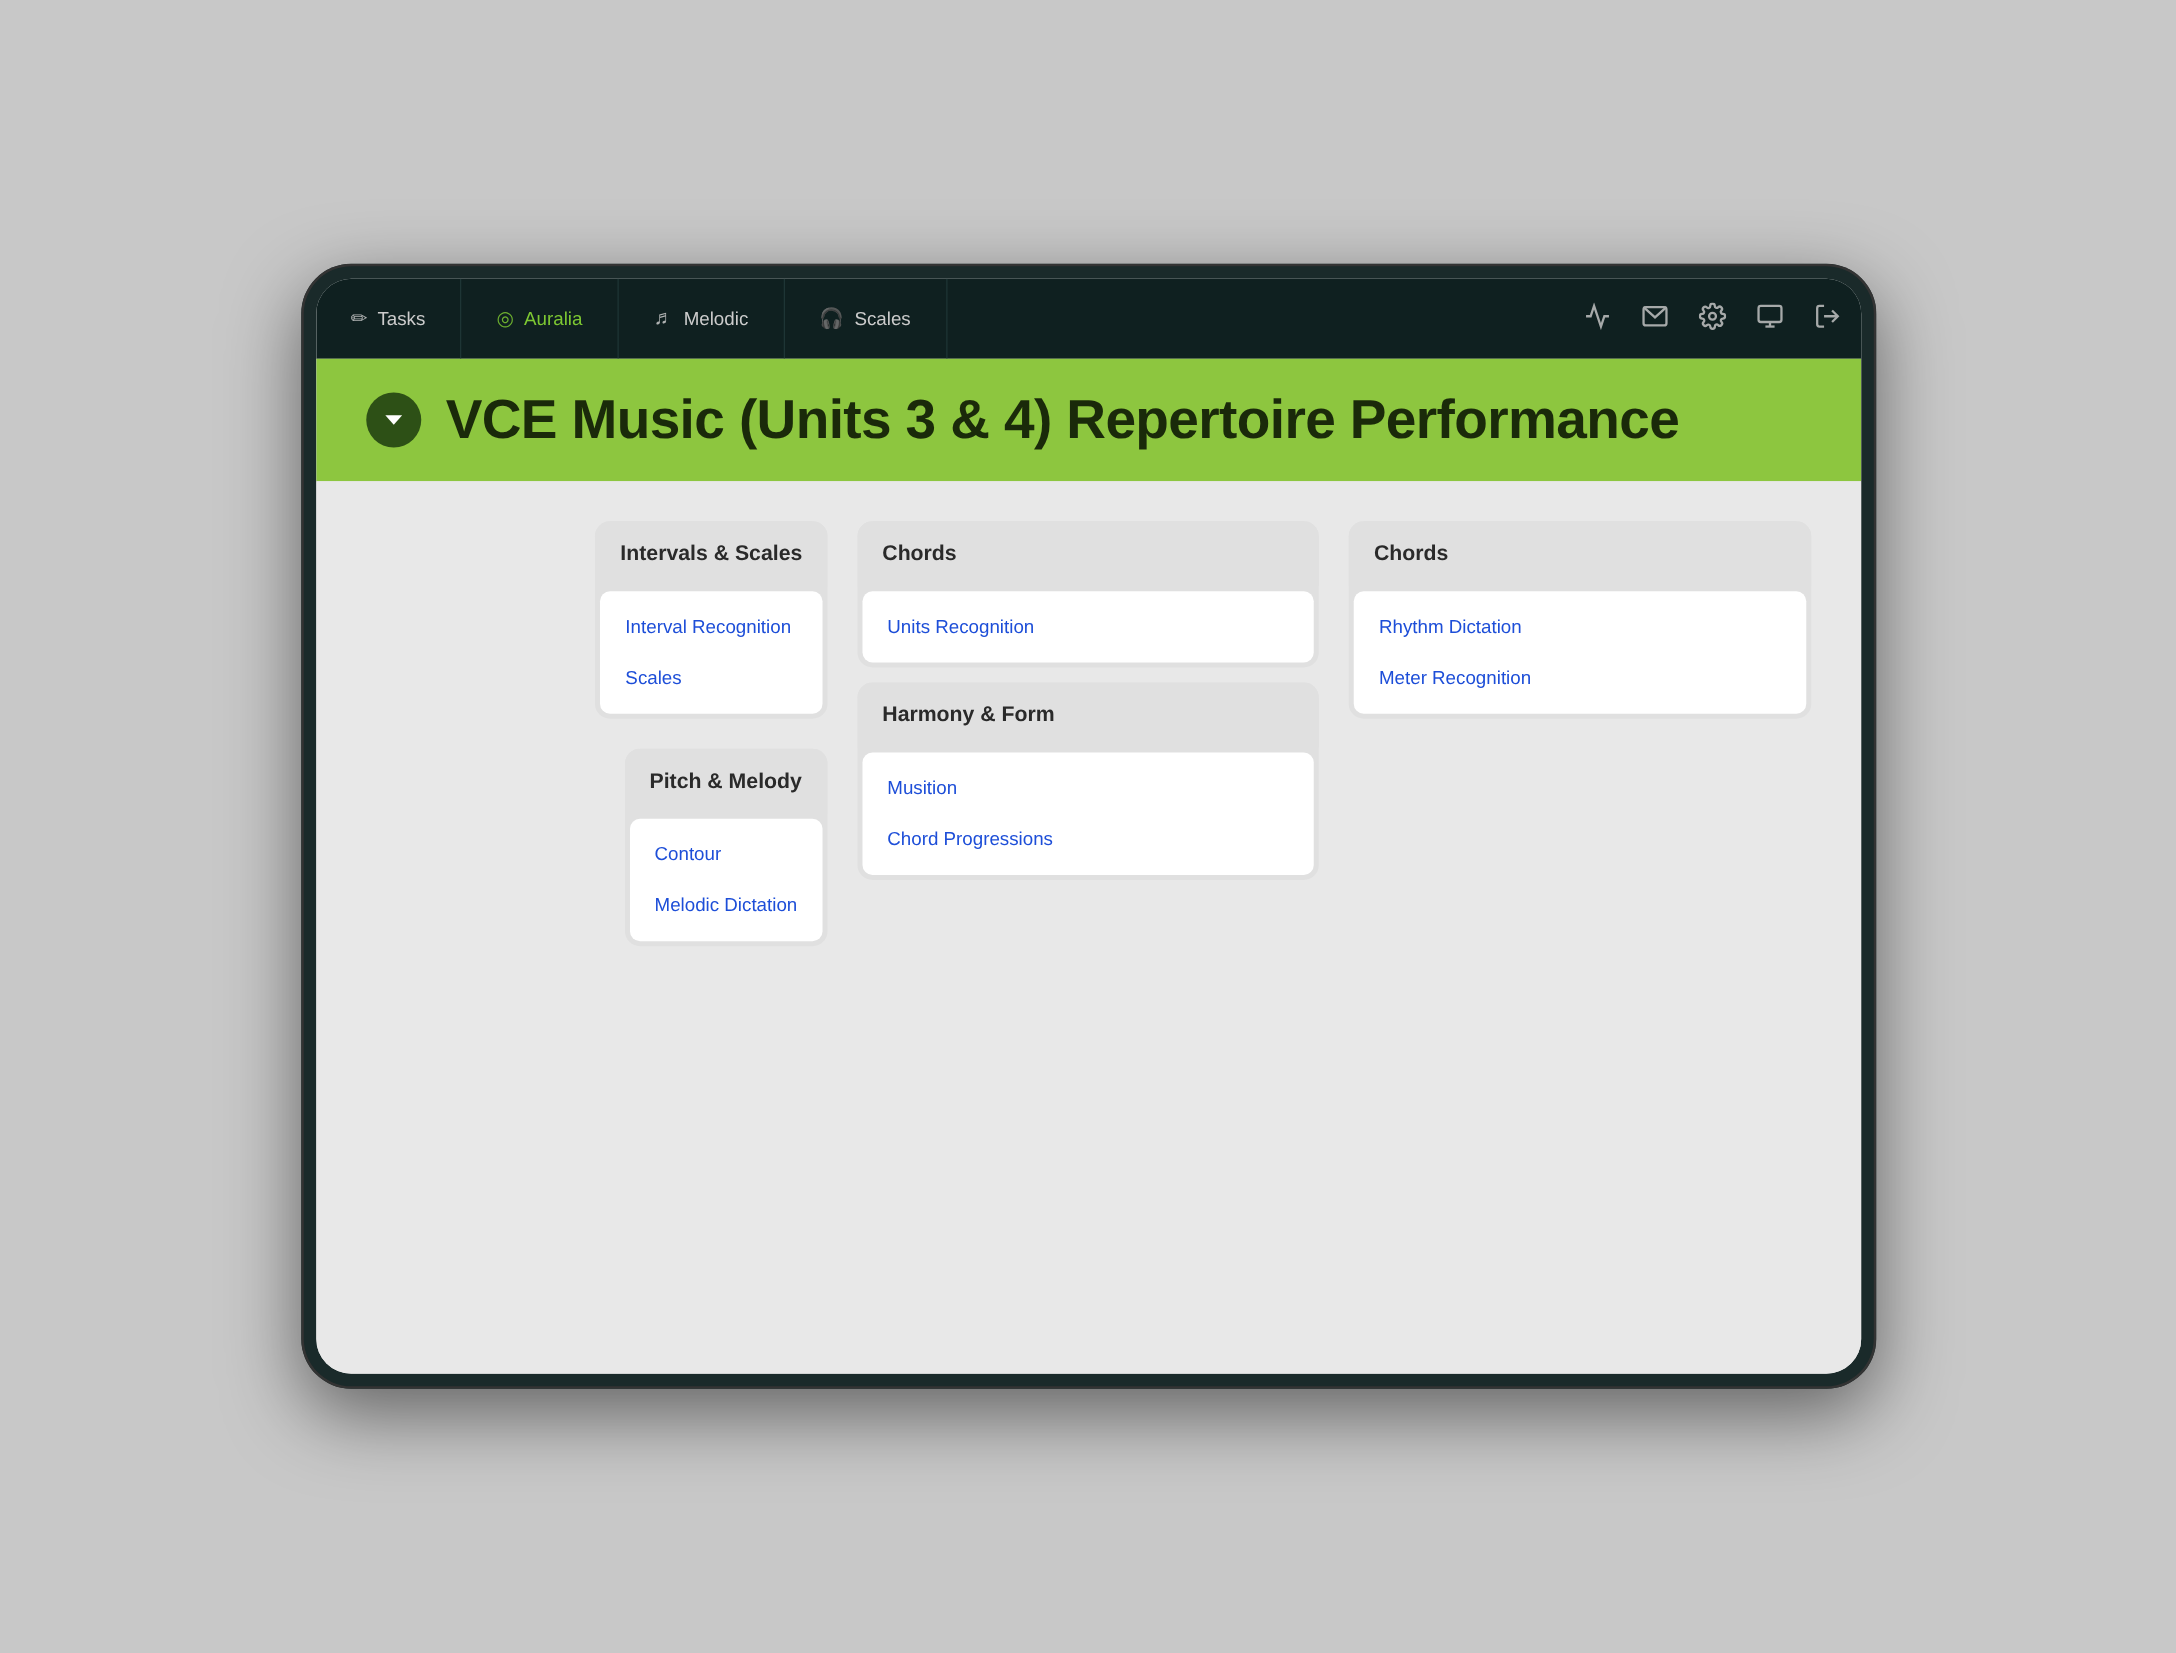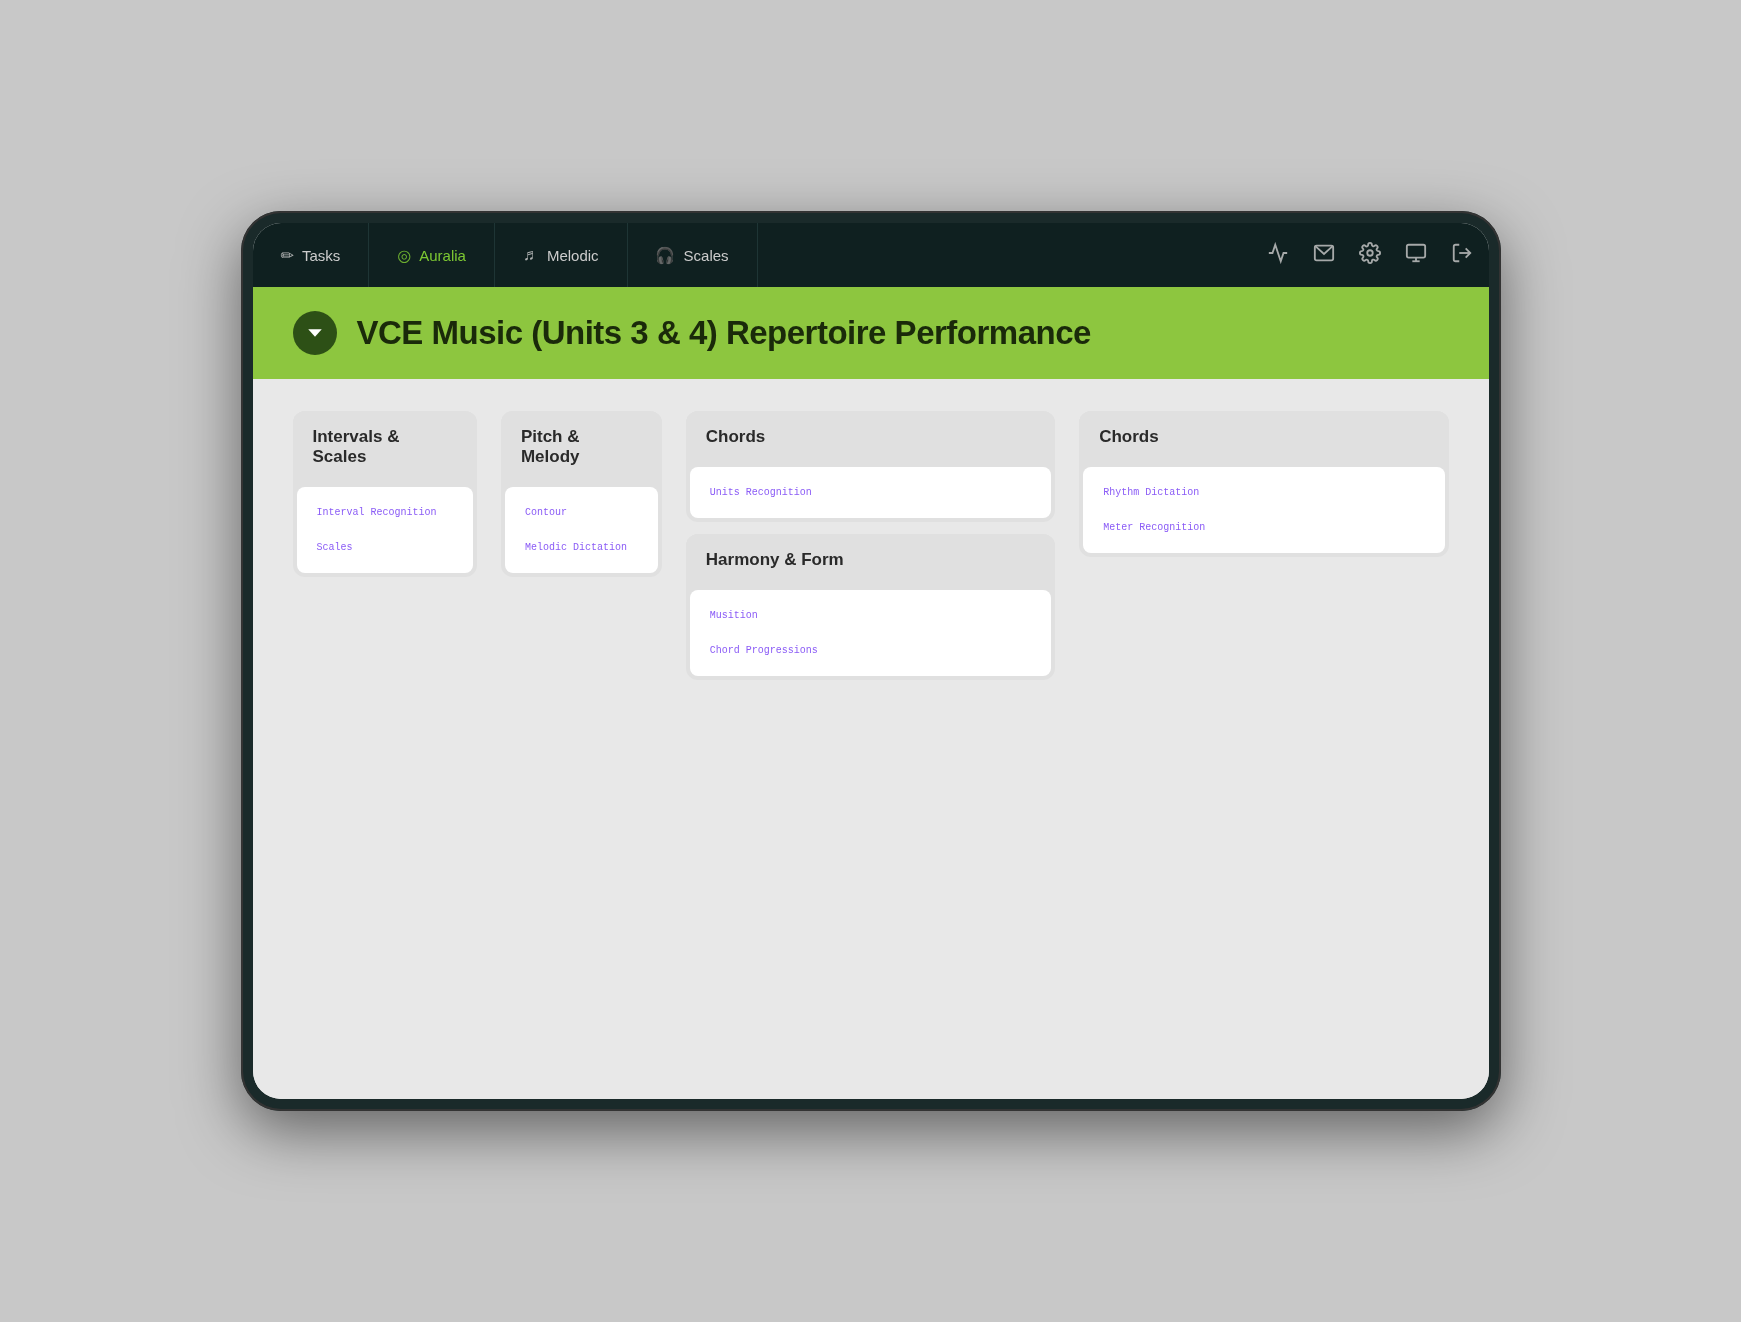--- a/index.html
+++ b/index.html
@@ -100,21 +100,21 @@
       justify-content: center;
       cursor: pointer;
       flex-shrink: 0;
     }
 
     .header-dropdown-btn svg {
       fill: white;
     }
 
     .header-title {
-      font-size: 33px;
+      font-size: 44px;
       font-weight: 700;
       color: #1a2a0a;
       letter-spacing: -0.5px;
     }
 
     
     .main-content {
       flex: 1;
       background: #e8e8e8;
       padding: 32px 40px;
@@ -149,34 +149,34 @@
     .category-items {
       background: white;
       border-radius: 8px;
       margin: 4px;
       padding: 8px 0;
     }
 
     .category-link {
       display: block;
       padding: 12px 20px;
-      font-size: 10px;
+      font-size: 15px;
       font-weight: 500;
-      color: #8b5cf6;
+      color: #1d4ed8;
       cursor: pointer;
       text-decoration: none;
       transition: background 0.1s;
-      font-family: Liberation Mono, monospace;
     }
 
     
     .col-1 {
       display: flex;
-      flex-direction: row;
+      flex-direction: column;
       gap: 24px;
+      align-items: flex-end;
     }
 
     .col-2 {
       display: flex;
       flex-direction: column;
       gap: 12px;
     }
 
     .col-3 {
       display: flex;

